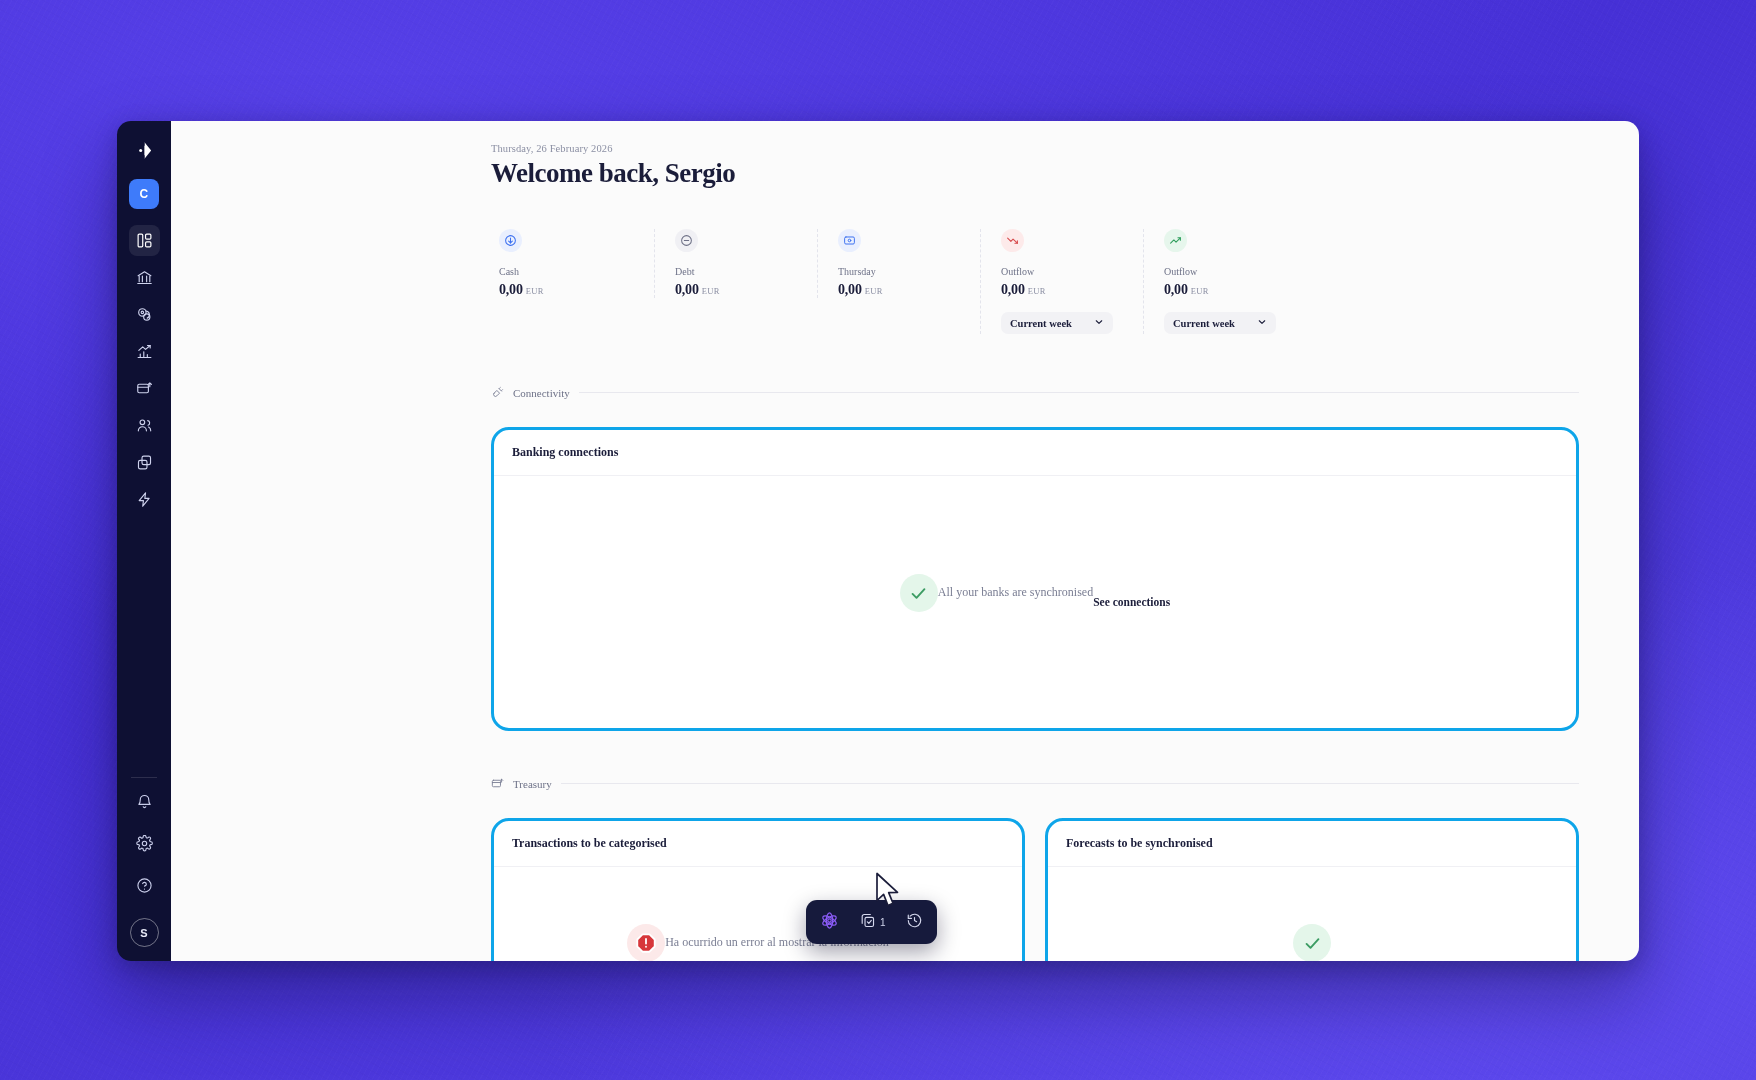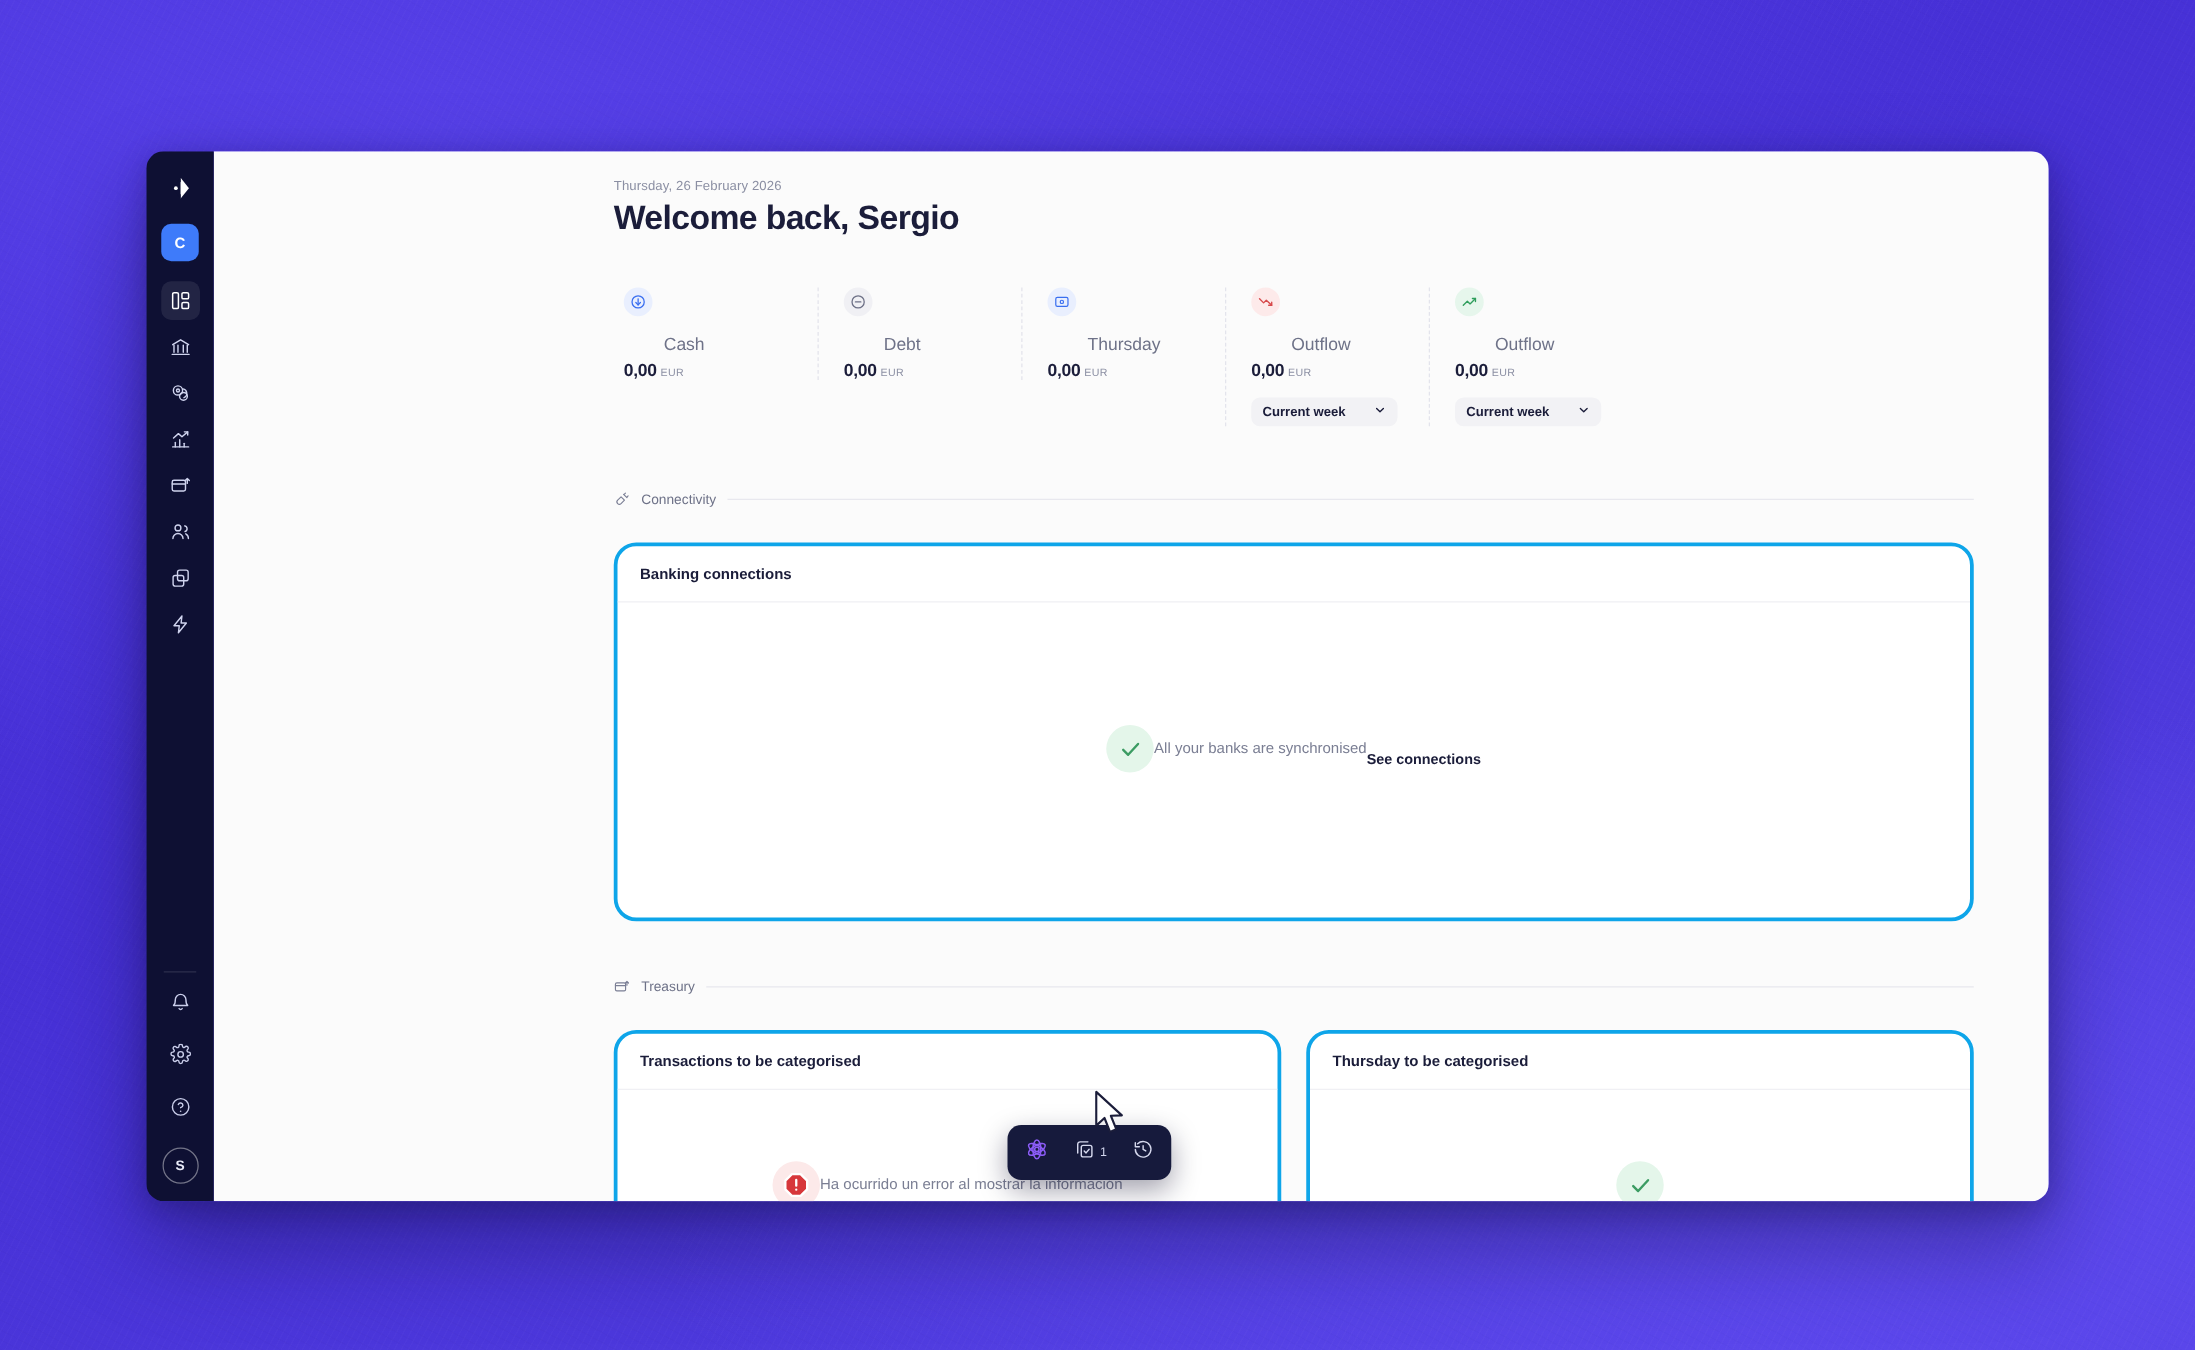--- a/index.html
+++ b/index.html
@@ -115,20 +115,21 @@
     cursor: pointer;
     margin-top: 4px;
   }
 
   
   #main {
     flex: 1 1 auto;
     background: #fbfbfb;
     position: relative;
     overflow: hidden;
+    font-family: Liberation Serif, serif;
   }
   #content {
     position: absolute;
     left: 0; top: 0; right: 0; bottom: 0;
     padding: 22px 60px 0 320px;
   }
 
   .date-line {
     font-size: 10.5px;
     color: #8b8fa3;
@@ -161,24 +162,23 @@
     width: 23px; height: 23px;
     border-radius: 50%;
     display: flex; align-items: center; justify-content: center;
     margin-bottom: 14px;
   }
   .metric-icon.blue  { background: #e9effe; color: #3a6ff0; }
   .metric-icon.gray  { background: #f0f0f4; color: #6d7086; }
   .metric-icon.red   { background: #fdeaea; color: #d7494b; }
   .metric-icon.green { background: #e6f6ec; color: #2f9e5c; }
   .metric-label {
-    font-size: 14px;
+    font-size: 10px;
     color: #6e7288;
     margin-bottom: 5px;
-    margin-left: 32px;
   }
   .metric-value {
     font-size: 14px;
     font-weight: 700;
     color: #1b1d3a;
     letter-spacing: -0.2px;
   }
   .metric-currency {
     font-size: 8.5px;
     font-weight: 400;
@@ -585,21 +585,21 @@
                   <path d="M8.2 2.5h7.6l5.7 5.7v7.6l-5.7 5.7H8.2l-5.7-5.7V8.2z"></path>
                   <path d="M12 7.6v5"></path>
                   <path d="M12 16.1h.01"></path>
                 </svg>
               </div>
               <div class="status-text">Ha ocurrido un error al mostrar la información</div>
             </div>
           </div>
 
           <div class="card">
-            <div class="card-head">Thursday to be categorised</div>
+            <div class="card-head">Forecasts to be synchronised</div>
             <div class="card-body">
               <div class="status-badge green">
                 <svg width="19" height="19" viewBox="0 0 24 24" fill="none" stroke="currentColor" stroke-width="2.4" stroke-linecap="round" stroke-linejoin="round">
                   <path d="M4.5 12.5 9.5 17.5 19.5 6.5"></path>
                 </svg>
               </div>
               <div class="status-text"></div>
             </div>
           </div>
 

